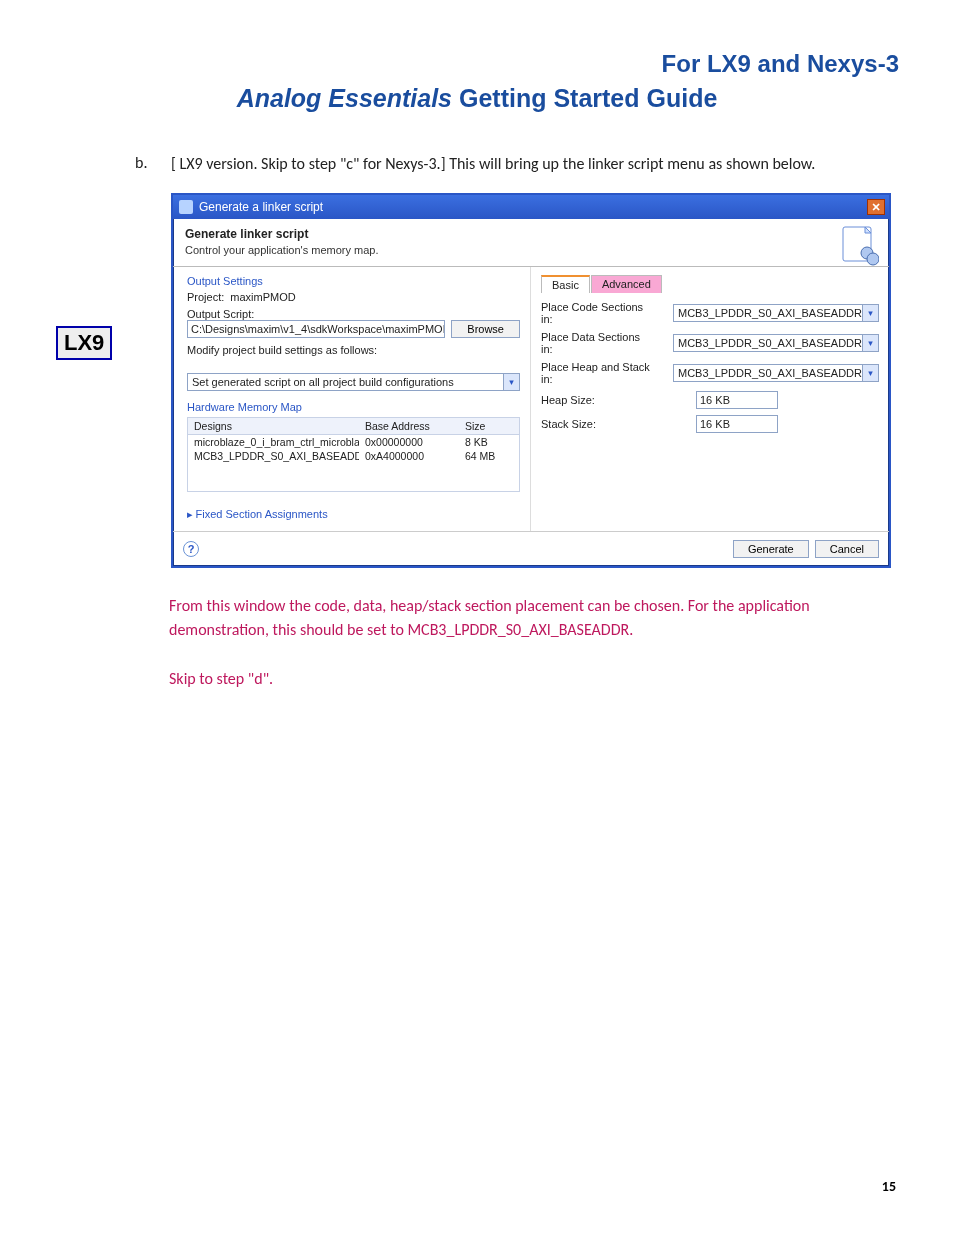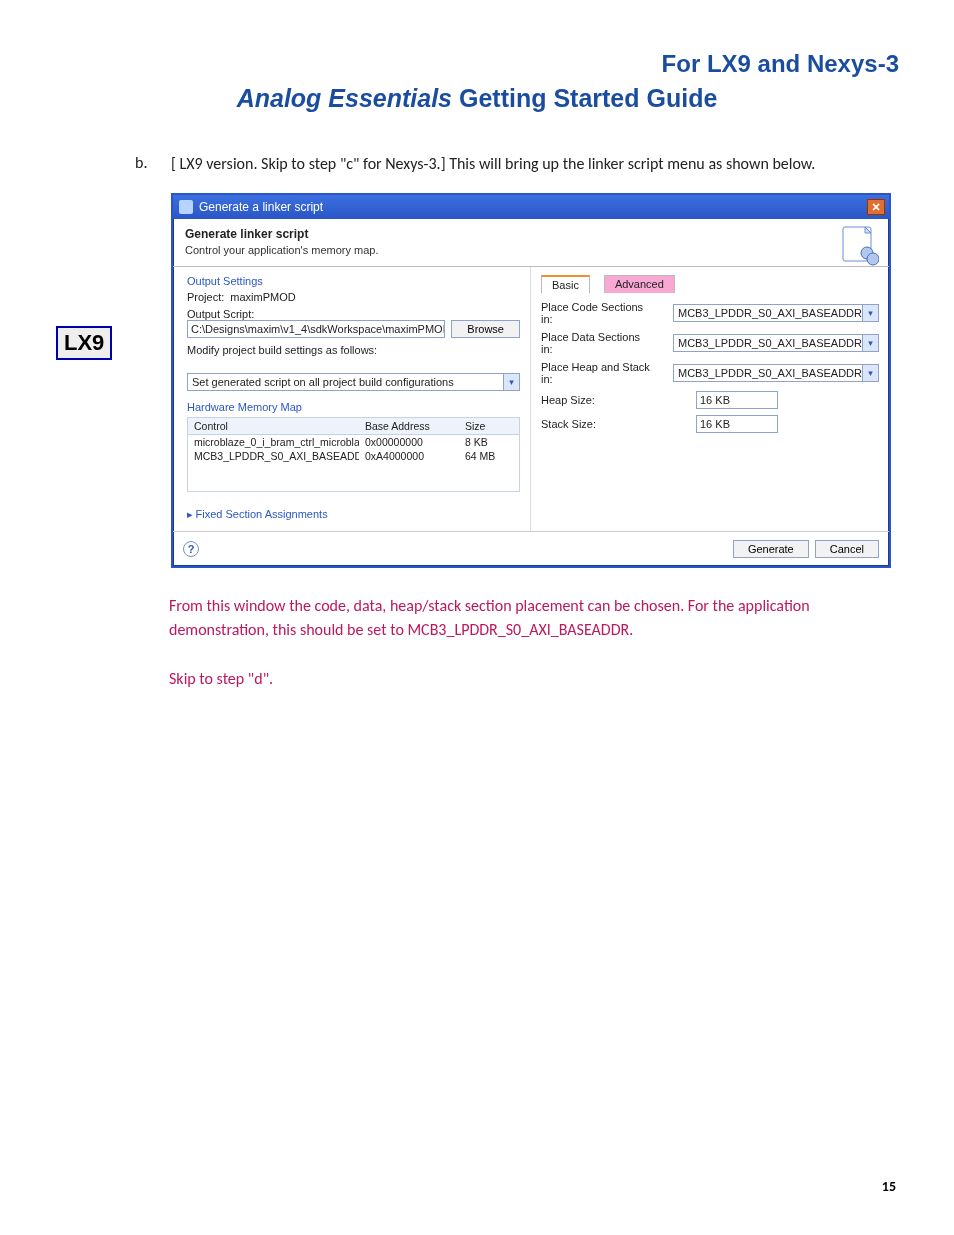--- a/index.html
+++ b/index.html
@@ -66,21 +66,21 @@
   .hm-table { width:100%; border:1px solid #c8d2e6; margin-top:3px; font-size:10.5px; }
   .hm-head { display:flex; background:#eef2fb; border-bottom:1px solid #c8d2e6; }
   .hm-head > div { padding:2px 6px; }
   .hm-row { display:flex; }
   .hm-row > div { padding:1px 6px; white-space:nowrap; overflow:hidden; }
   .col-mem { flex:1; }
   .col-base { width:100px; }
   .col-size { width:60px; }
   .fixed-sec { color:#2a56c6; font-size:11px; margin-top:16px; }
   .fixed-sec::before { content:"▸ "; color:#2a56c6; }
-  .tabs { display:flex; gap:14px; margin-bottom:8px; }
+  .tabs { display:flex; gap:1px; margin-bottom:8px; }
   .tab { border:1px solid #bbb; border-bottom:none; background:#f9a8d4; padding:2px 10px; font-size:11px; }
   .tab.active { border-top:2px solid #f09030; background:#fff; }
   .rt-row { display:flex; align-items:center; gap:20px; margin-bottom:6px; }
   .rt-label { width:135px; font-size:11px; }
   .rt-select { flex:1; }
   .rt-input { flex:0 0 82px; }
   .dlg-footer { display:flex; align-items:center; justify-content:space-between; padding:8px 10px; border-top:1px solid #ccc; }
   .help-icon { width:16px; height:16px; border:1px solid #6b93d6; border-radius:50%; color:#2a56c6; display:flex; align-items:center; justify-content:center; font-size:11px; font-weight:bold; }
   .footer-btns { display:flex; gap:6px; }
   .footer-btns button { border:1px solid #8ea3c6; background:#f2f2f2; padding:2px 14px; font-size:11px; }
@@ -140,21 +140,21 @@
           </div>
           <div class="lbl" style="margin-top:6px;">Modify project build settings as follows:</div>
           <div class="select" style="margin-top:17px;gap:45px;">
             <span>Set generated script on all project build configurations</span>
             <span class="sel-arrow">▾</span>
           </div>
 
           <div class="grp-title" style="margin-top:10px;">Hardware Memory Map</div>
           <div class="hm-table">
             <div class="hm-head">
-              <div class="col-mem">Control</div>
+              <div class="col-mem">Designs</div>
               <div class="col-base">Base Address</div>
               <div class="col-size">Size</div>
             </div>
             <div class="hm-row">
               <div class="col-mem">microblaze_0_i_bram_ctrl_microblaze…</div>
               <div class="col-base">0x00000000</div>
               <div class="col-size">8 KB</div>
             </div>
             <div class="hm-row">
               <div class="col-mem">MCB3_LPDDR_S0_AXI_BASEADDR</div>

